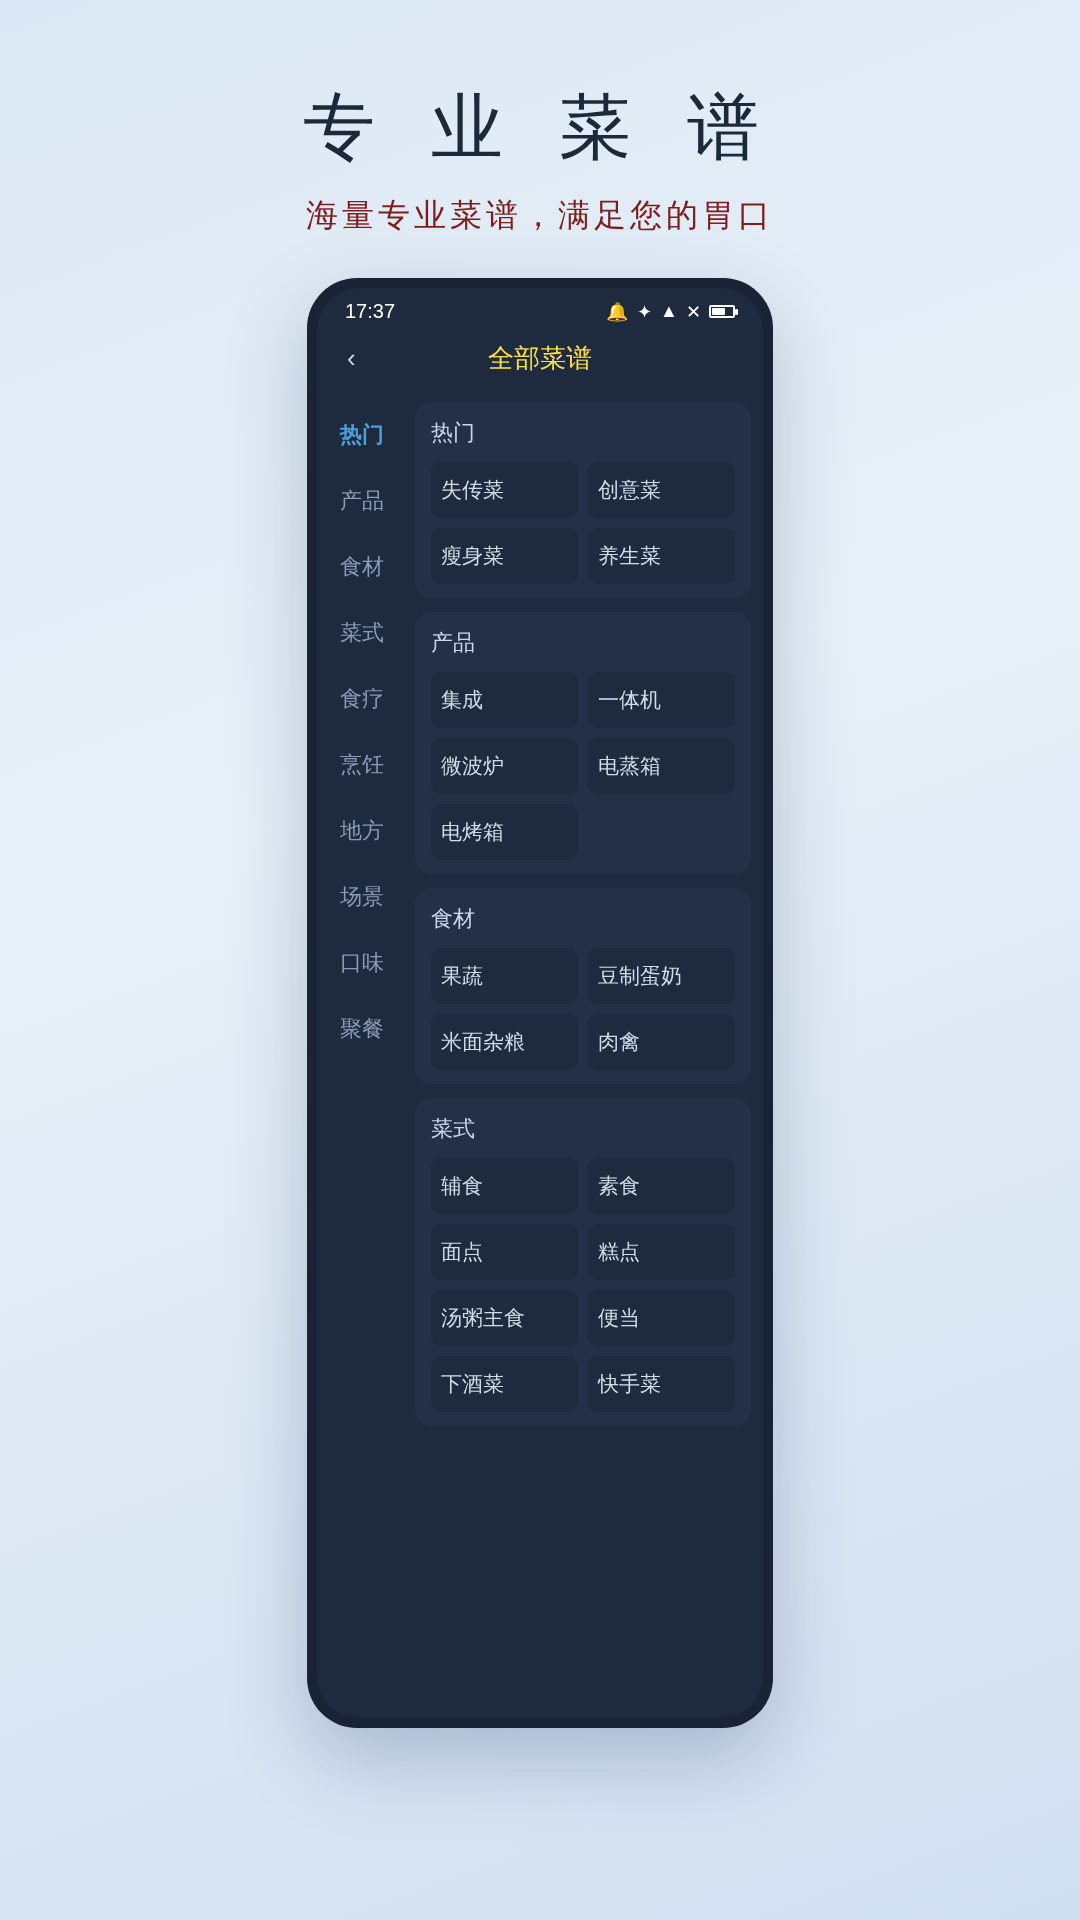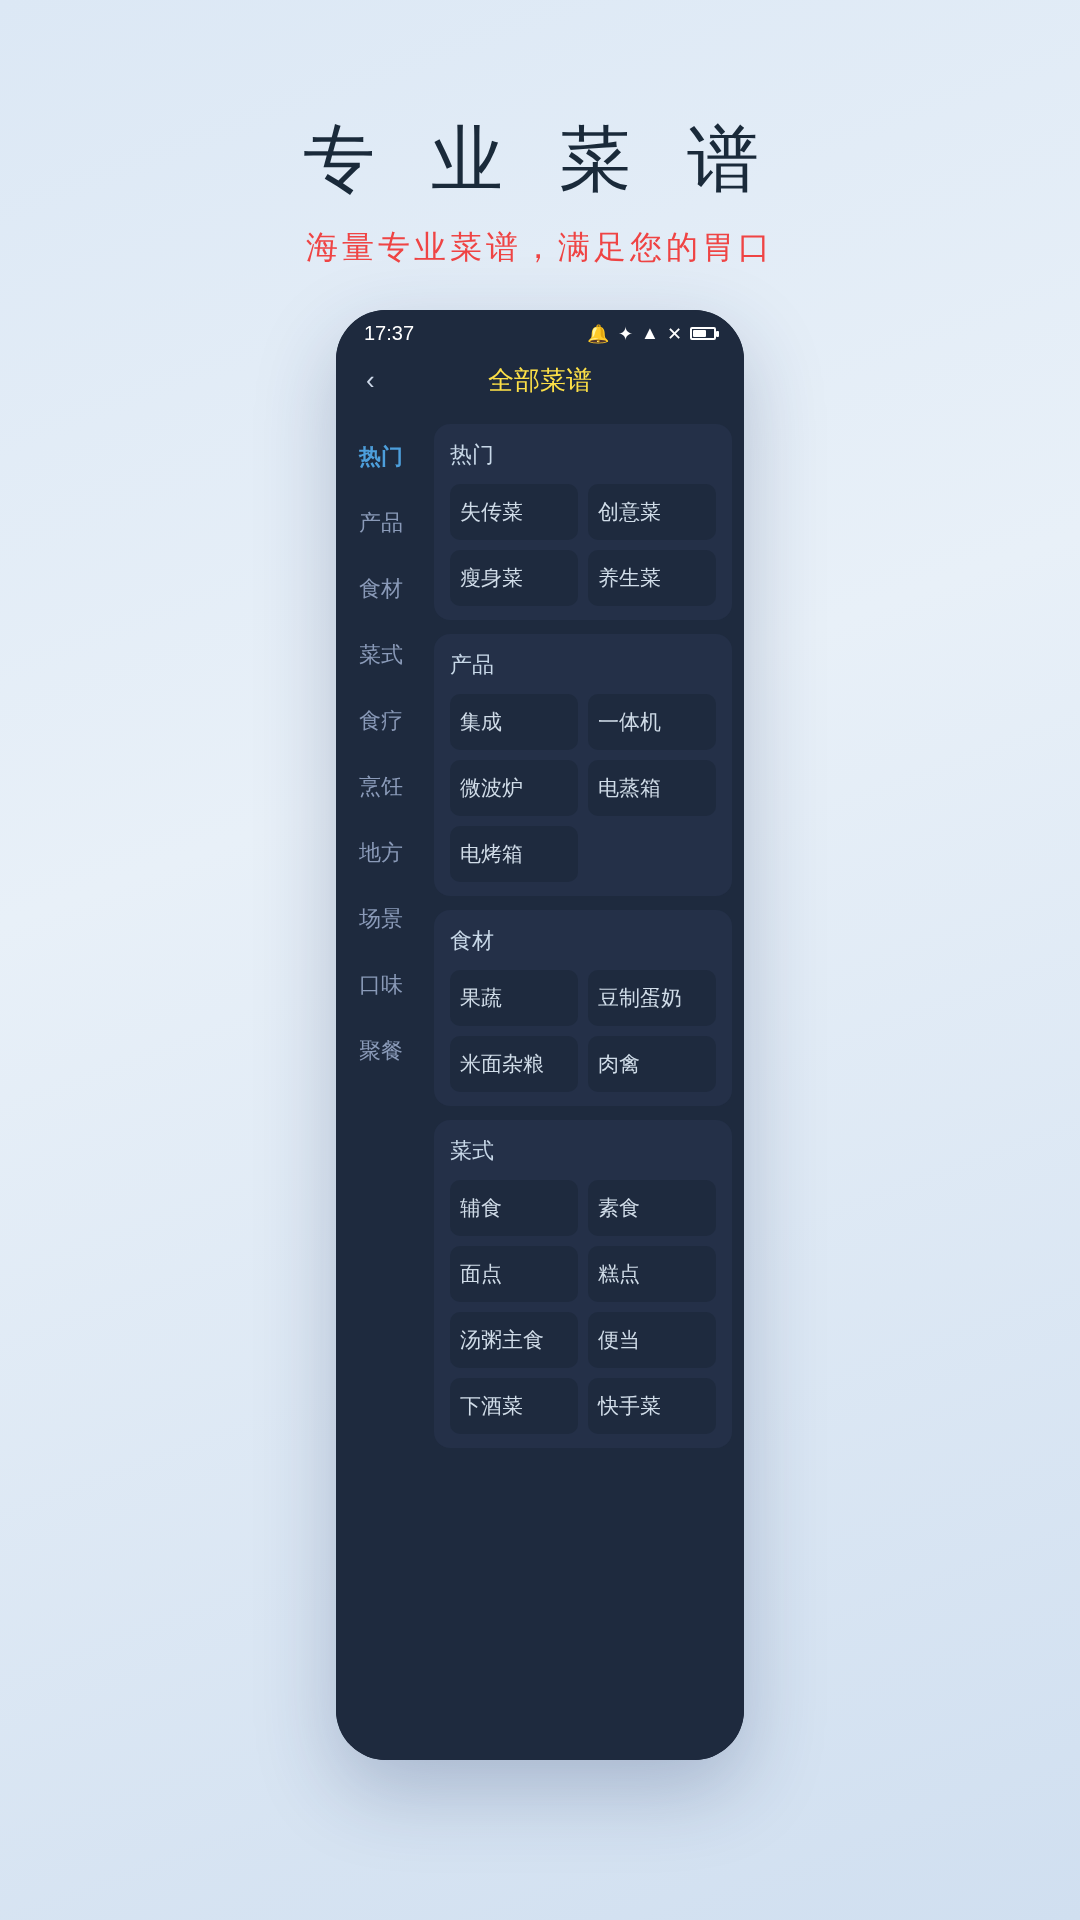--- a/index.html
+++ b/index.html
@@ -10,44 +10,45 @@
       background: linear-gradient(160deg, #dce8f5 0%, #e8f0f8 40%, #d0dff0 100%);
       display: flex;
       flex-direction: column;
       align-items: center;
       font-family: "PingFang SC", "Microsoft YaHei", "SimHei", sans-serif;
       overflow: hidden;
     }
 
     .page-header {
       text-align: center;
-      margin-top: 112px;
+      margin-top: 80px;
       margin-bottom: 40px;
     }
 
     .page-title {
       font-size: 72px;
       font-weight: 300;
       color: #1a2a3a;
       letter-spacing: 18px;
     }
 
     .page-subtitle {
       font-size: 32px;
-      color: #ef4444;
+      color: #7f1d1d;
       margin-top: 18px;
       letter-spacing: 4px;
     }
 
     
     .phone-mockup {
-      width: 408px;
+      width: 466px;
       height: 1450px;
       background: #1a2235;
       border-radius: 50px;
+      padding: 10px;
       box-shadow: 0 30px 80px rgba(30,50,100,0.25);
       position: relative;
       overflow: hidden;
     }
 
     .phone-inner {
       width: 100%;
       height: 100%;
       background: #1e2a3e;
       border-radius: 42px;

